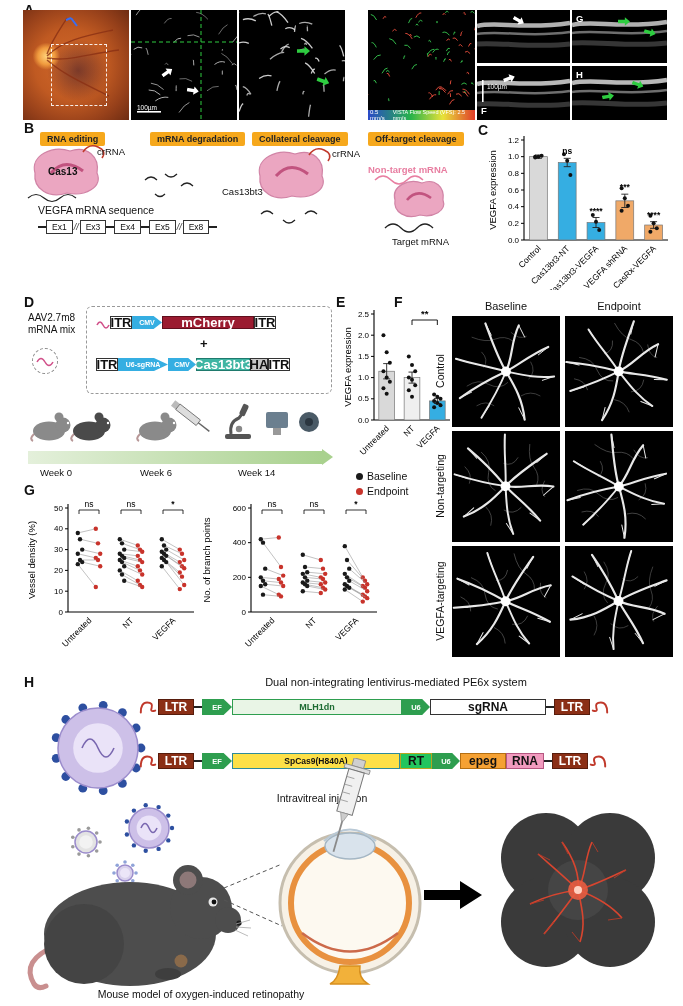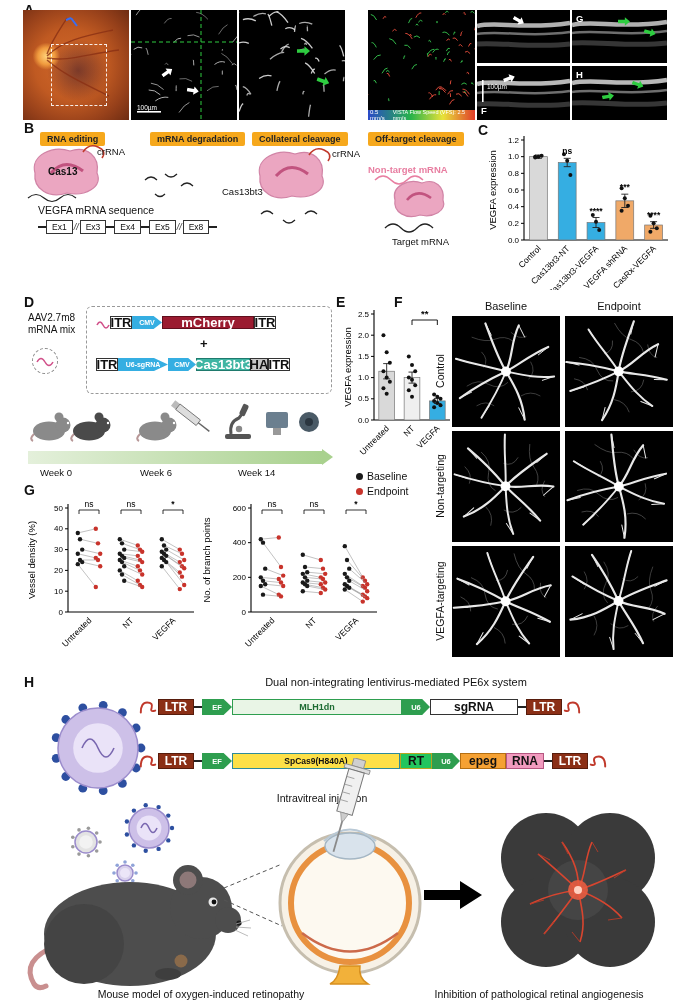--- a/index.html
+++ b/index.html
@@ -872,21 +872,21 @@
 
   <div class="crow" style="left:138px;top:698px">
     <svg width="20" height="18">
         <use href="#hairpin" width="20" height="18"></use>
       </svg>
     <span class="hbox" style="width:36px;background:#8b2f16;color:#fff;border-color:#571c0c">LTR</span>
     <span class="cline"></span>
     <span class="garrow" style="width:30px">EF</span>
     <span class="hbox" style="width:170px;background:#e9f5e6;border-color:#2e9e4f;color:#1d6b33;font-size:9px">MLH1dn</span>
     <span class="garrow" style="width:28px">U6</span>
-    <span class="hbox" style="width:88px">sgRNA</span>
+    <span class="hbox" style="width:116px">sgRNA</span>
     <span class="cline"></span>
     <span class="hbox" style="width:36px;background:#8b2f16;color:#fff;border-color:#571c0c">LTR</span>
     <svg width="20" height="18" style="transform:scaleX(-1)">
         <use href="#hairpin" width="20" height="18"></use>
       </svg>
   </div>
 
   <div class="crow" style="left:138px;top:752px">
     <svg width="20" height="18">
         <use href="#hairpin" width="20" height="18"></use>
@@ -973,15 +973,14 @@
       <path d="M82 82 C84 64 76 48 66 34"></path>
     </g>
     <g stroke="#b53a28" stroke-width="0.9" fill="none">
       <path d="M96 34 l6 10 M130 62 l-12 8 M126 110 l-14 2 M84 134 l-8 -10 M48 126 l10 -12 M34 96 l14 -4 M42 46 l12 6 M66 34 l6 12"></path>
     </g>
     <circle cx="82" cy="82" r="10" fill="#e85c40" opacity="0.9"></circle>
     <circle cx="82" cy="82" r="4" fill="#ffd0c0"></circle>
   </svg>
 
   <div class="caption" style="left:36px;top:988px;width:330px">Mouse model of oxygen-induced retinopathy</div>
-  <div class="caption" style="left:398px;top:988px;width:282px">Inhibition of pathological retinal angiogenesis</div>
 
 </div>
 
 </body></html>

